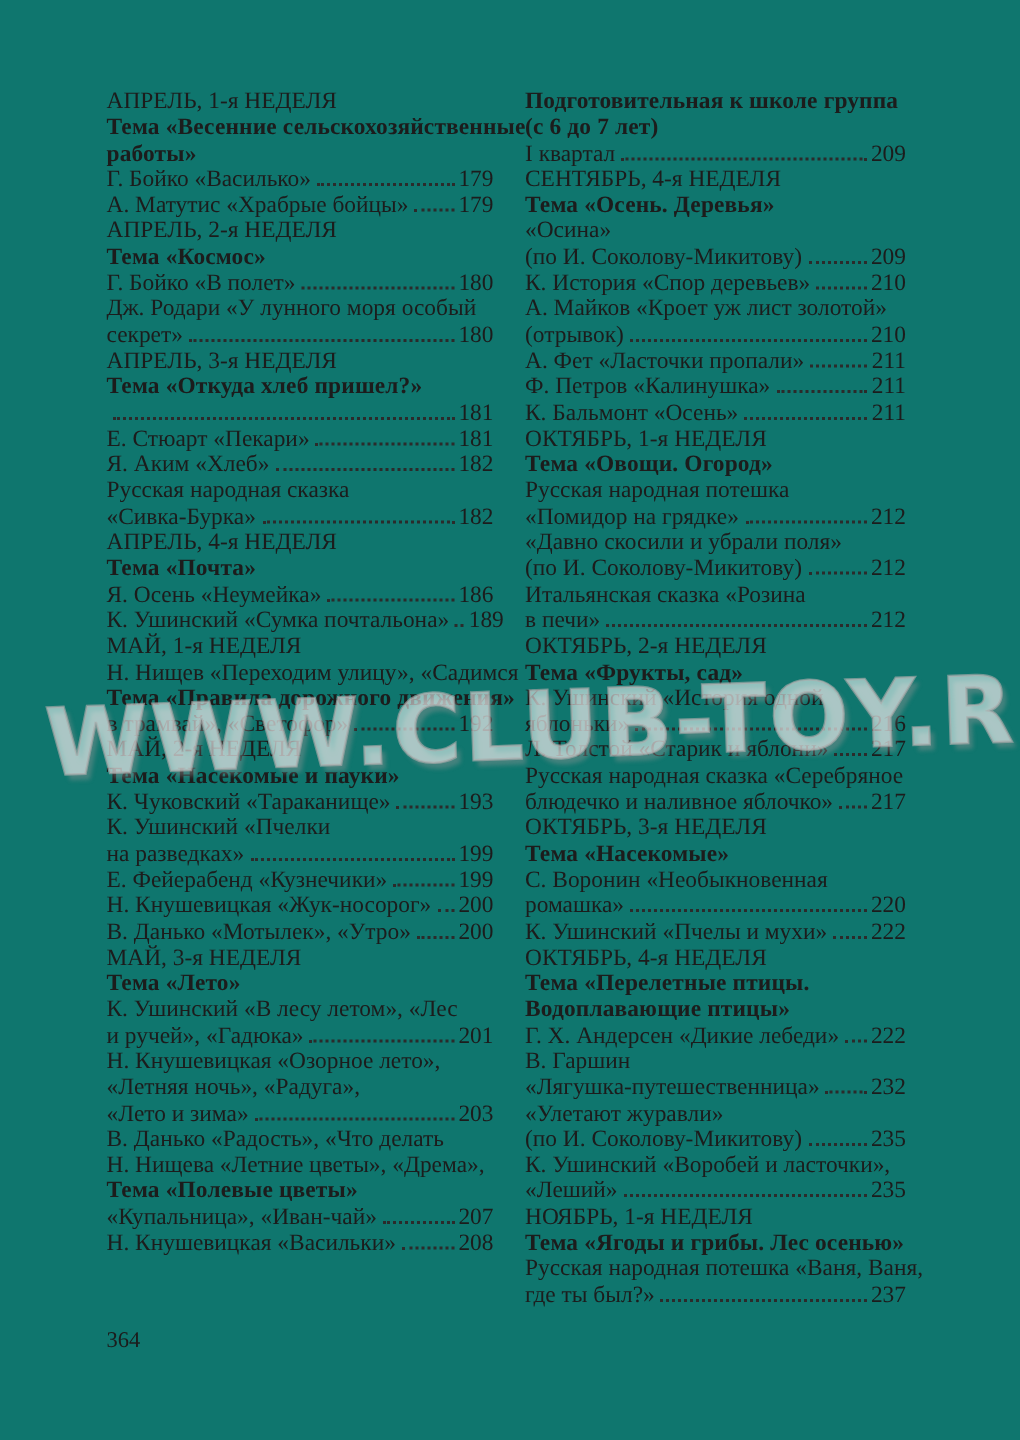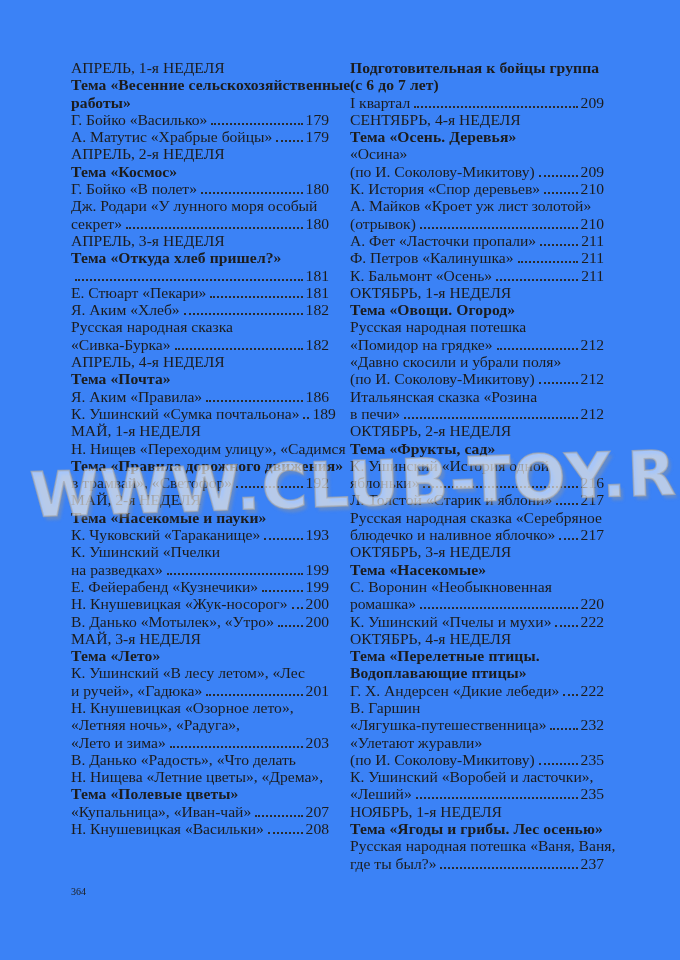--- a/index.html
+++ b/index.html
@@ -4,21 +4,21 @@
 <style>
   html, body {
     margin: 0;
     padding: 0;
     background: #ffffff;
   }
   .page {
     position: relative;
     width: 680px;
     height: 960px;
-    background: #3b82f6;
+    background: #0f766e;
     overflow: hidden;
     font-family: "Liberation Serif", "DejaVu Serif", serif;
     color: #1c1c1c;
   }
   .col {
     position: absolute;
     top: 59px;
   }
   .col-left  { left: 71px;  width: 258px; }
   .col-right { left: 350px; width: 254px; }
@@ -39,21 +39,21 @@
     margin: 0 3px 2px 4px;
     min-width: 6px;
     height: 1px;
   }
   .toc-line .leader.show { display: block; }
   .toc-line .pg { flex: 0 0 auto; text-align: right; }
   .footer-num {
     position: absolute;
     left: 71px;
     top: 886px;
-    font-size: 10px;
+    font-size: 15px;
   }
   .watermark {
     position: absolute;
     left: 30px;
     top: 448px;
     width: 620px;
     text-align: center;
     font-family: "DejaVu Sans", sans-serif;
     font-weight: bold;
     font-size: 62px;
@@ -181,21 +181,21 @@
         <span class="pg"></span>
       </div>
 
       <div class="toc-line bold">
         <span class="t">Тема «Почта»</span>
 
         <span class="pg"></span>
       </div>
 
       <div class="toc-line">
-        <span class="t">Я. Аким «Правила»</span>
+        <span class="t">Я. Осень «Неумейка»</span>
         <span class="leader show"></span>
         <span class="pg">186</span>
       </div>
 
       <div class="toc-line">
         <span class="t">К. Ушинский «Сумка почтальона»</span>
         <span class="leader show"></span>
         <span class="pg">189</span>
       </div>
 
@@ -342,21 +342,21 @@
       <div class="toc-line">
         <span class="t">Н. Кнушевицкая «Васильки»</span>
         <span class="leader show"></span>
         <span class="pg">208</span>
       </div>
     </div>
 
   <div class="col col-right">
 
       <div class="toc-line bold">
-        <span class="t">Подготовительная к бойцы группа</span>
+        <span class="t">Подготовительная к школе группа</span>
 
         <span class="pg"></span>
       </div>
 
       <div class="toc-line bold">
         <span class="t">(с 6 до 7 лет)</span>
 
         <span class="pg"></span>
       </div>
 

